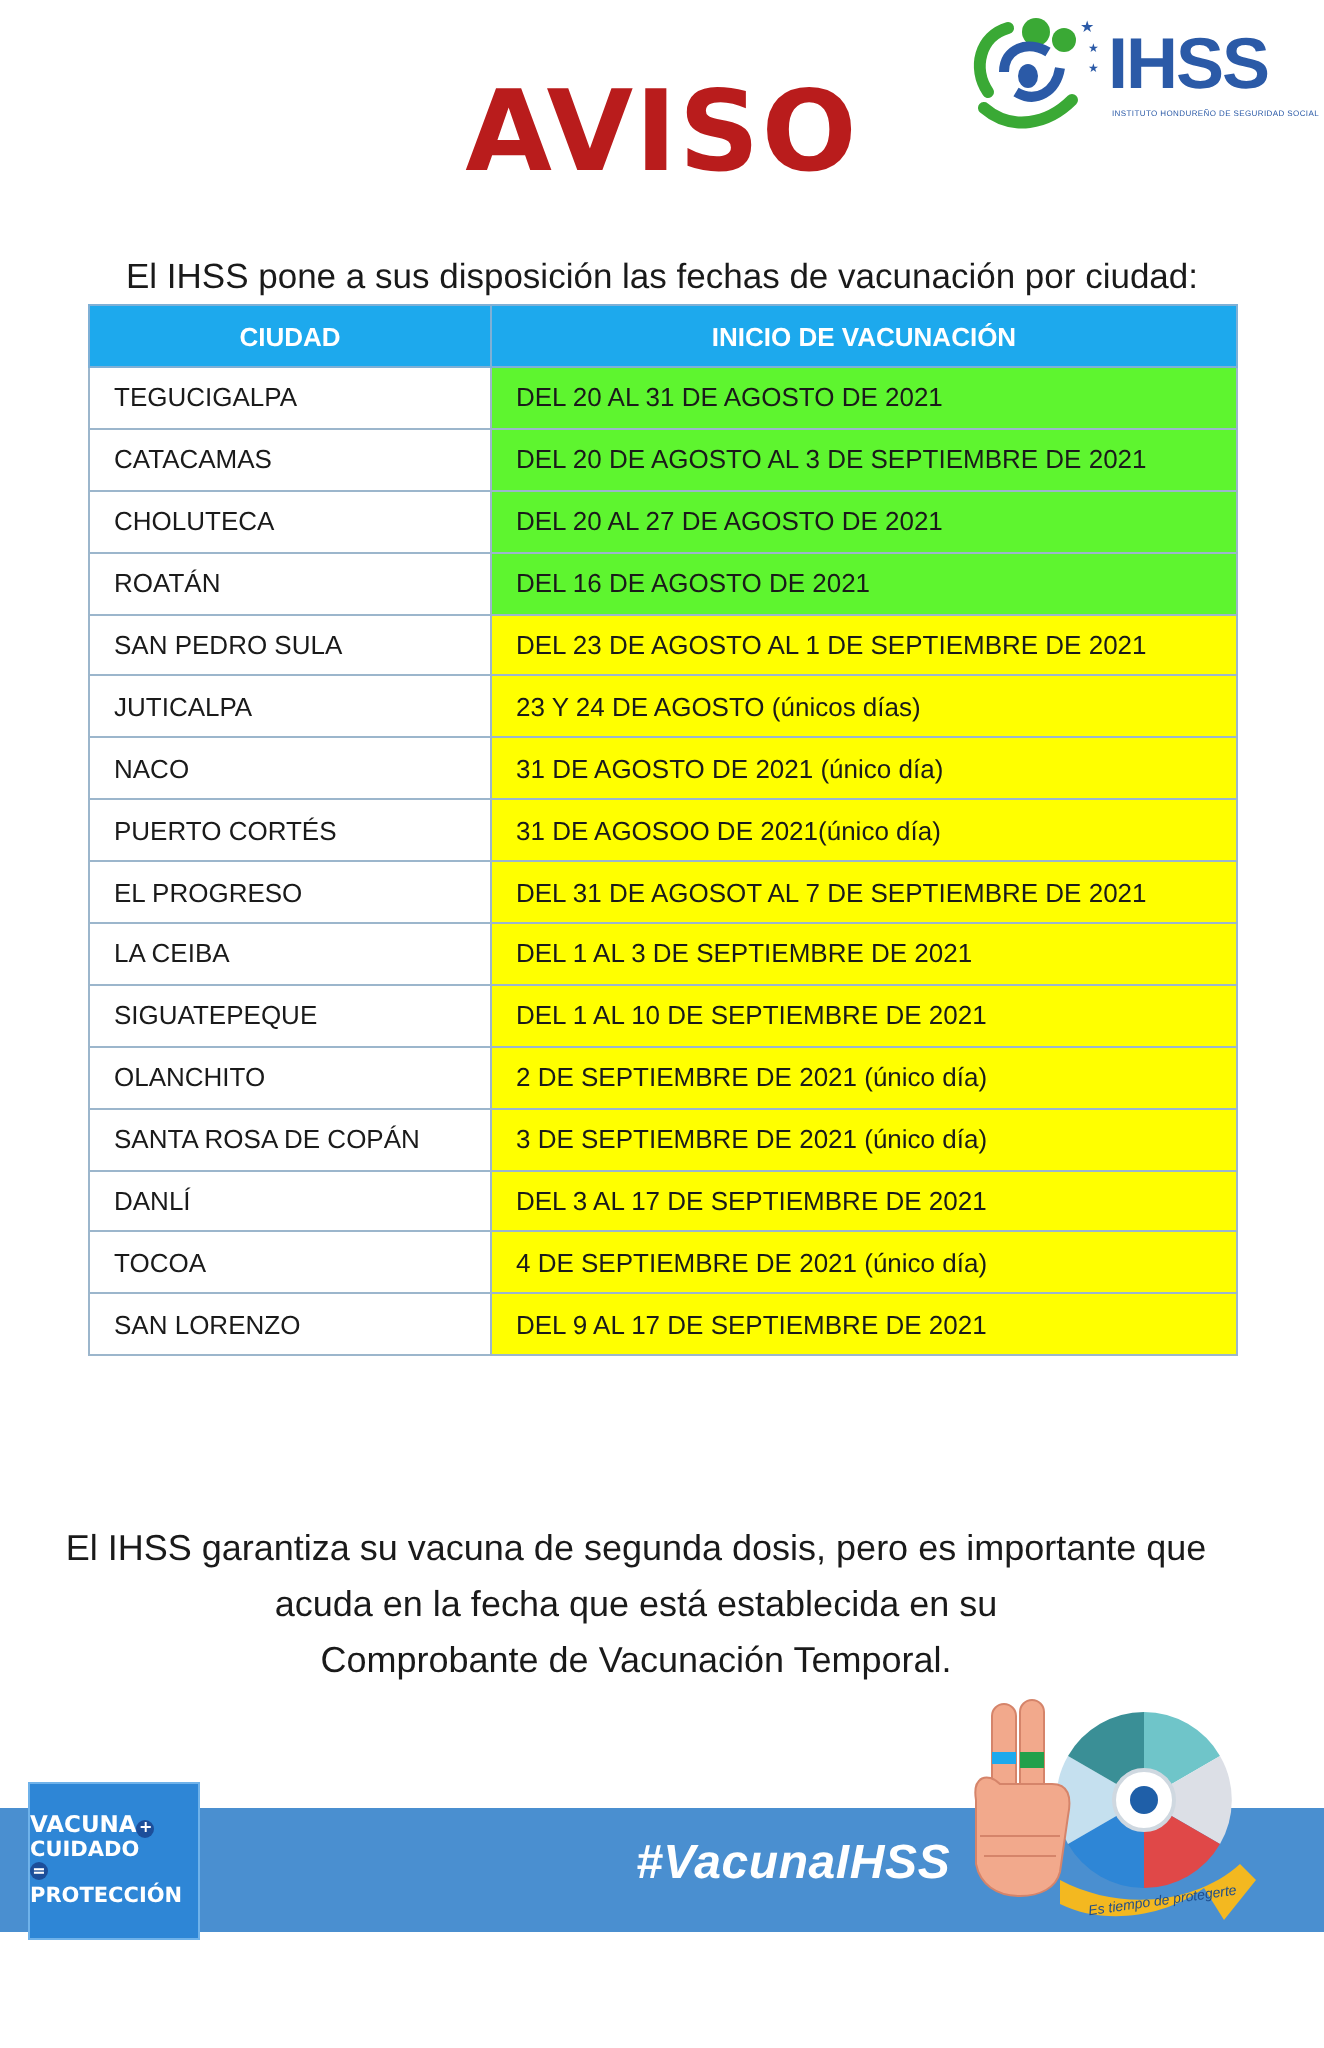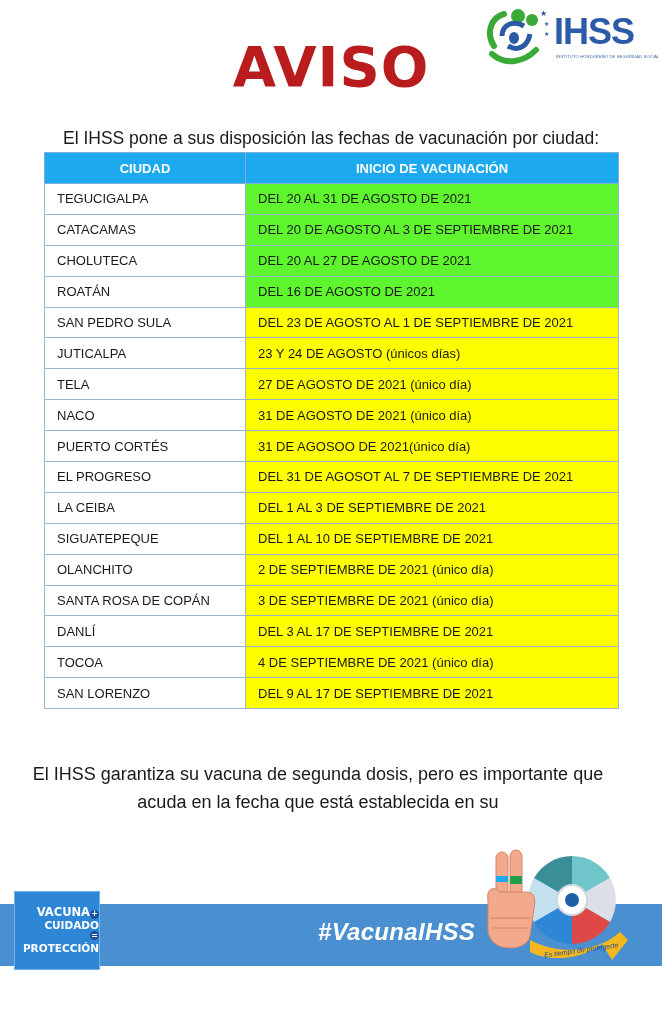--- a/index.html
+++ b/index.html
@@ -48,21 +48,21 @@
       position: absolute; left: 0; top: 760px; width: 636px; text-align: center;
       font-size: 18px; line-height: 28px; color: #1a1a1a;
     }
 
     .band {
       position: absolute; left: 0; top: 904px; width: 662px; height: 62px; background: #4a8fd0;
     }
     .badge {
       position: absolute; left: 14px; top: 891px; width: 86px; height: 79px;
       background: #2e86d6; border: 1px solid #6fb2ea;
-      display: flex; flex-direction: column; align-items: flex-end; justify-content: center;
+      display: flex; flex-direction: column; align-items: flex-start; justify-content: center;
       color: #ffffff; font-weight: bold; font-family: "DejaVu Sans", sans-serif; line-height: 1;
     }
     .badge .b1 { font-size: 11.5px; }
     .badge .b2 { font-size: 10.5px; margin-top: 1px; }
     .badge .b3 { font-size: 10.5px; margin-top: 3px; }
     .badge .op { font-size: 8px; color: #fff; background: #1c4e9a; border-radius: 50%; width: 9px; height: 9px; display: inline-flex; align-items: center; justify-content: center; }
 
     .hashtag {
       position: absolute; left: 318px; top: 918px; font-size: 24px; font-style: italic; font-weight: bold;
       color: #ffffff; letter-spacing: 0.3px;
@@ -120,24 +120,20 @@
       </tr>
     <tr>
         <td class="city">SAN PEDRO SULA</td>
         <td class="yellow">DEL 23 DE AGOSTO AL 1 DE SEPTIEMBRE DE 2021</td>
       </tr>
     <tr>
         <td class="city">JUTICALPA</td>
         <td class="yellow">23 Y 24 DE AGOSTO (únicos días)</td>
       </tr>
     <tr>
-        <td class="city">TELA</td>
-        <td class="yellow">27 DE AGOSTO DE 2021 (único día)</td>
-      </tr>
-    <tr>
         <td class="city">NACO</td>
         <td class="yellow">31 DE AGOSTO DE 2021 (único día)</td>
       </tr>
     <tr>
         <td class="city">PUERTO CORTÉS</td>
         <td class="yellow">31 DE AGOSOO DE 2021(único día)</td>
       </tr>
     <tr>
         <td class="city">EL PROGRESO</td>
         <td class="yellow">DEL 31 DE AGOSOT AL 7 DE SEPTIEMBRE DE 2021</td>
@@ -169,20 +165,21 @@
     <tr>
         <td class="city">SAN LORENZO</td>
         <td class="yellow">DEL 9 AL 17 DE SEPTIEMBRE DE 2021</td>
       </tr>
   </tbody>
 </table>
 
 <div class="outro">
   <div>El IHSS garantiza su vacuna de segunda dosis, pero es importante que</div>
   <div>acuda en la fecha que está establecida en su</div>
+  <div>Comprobante de Vacunación Temporal.</div>
 </div>
 
 <div class="band"></div>
 
 <div class="badge">
   <div class="b1"><span>VACUNA</span><span class="op">+</span></div>
   <div class="b2">CUIDADO</div>
   <div class="op" style="margin-top:1px;">=</div>
   <div class="b3">PROTECCIÓN</div>
 </div>

